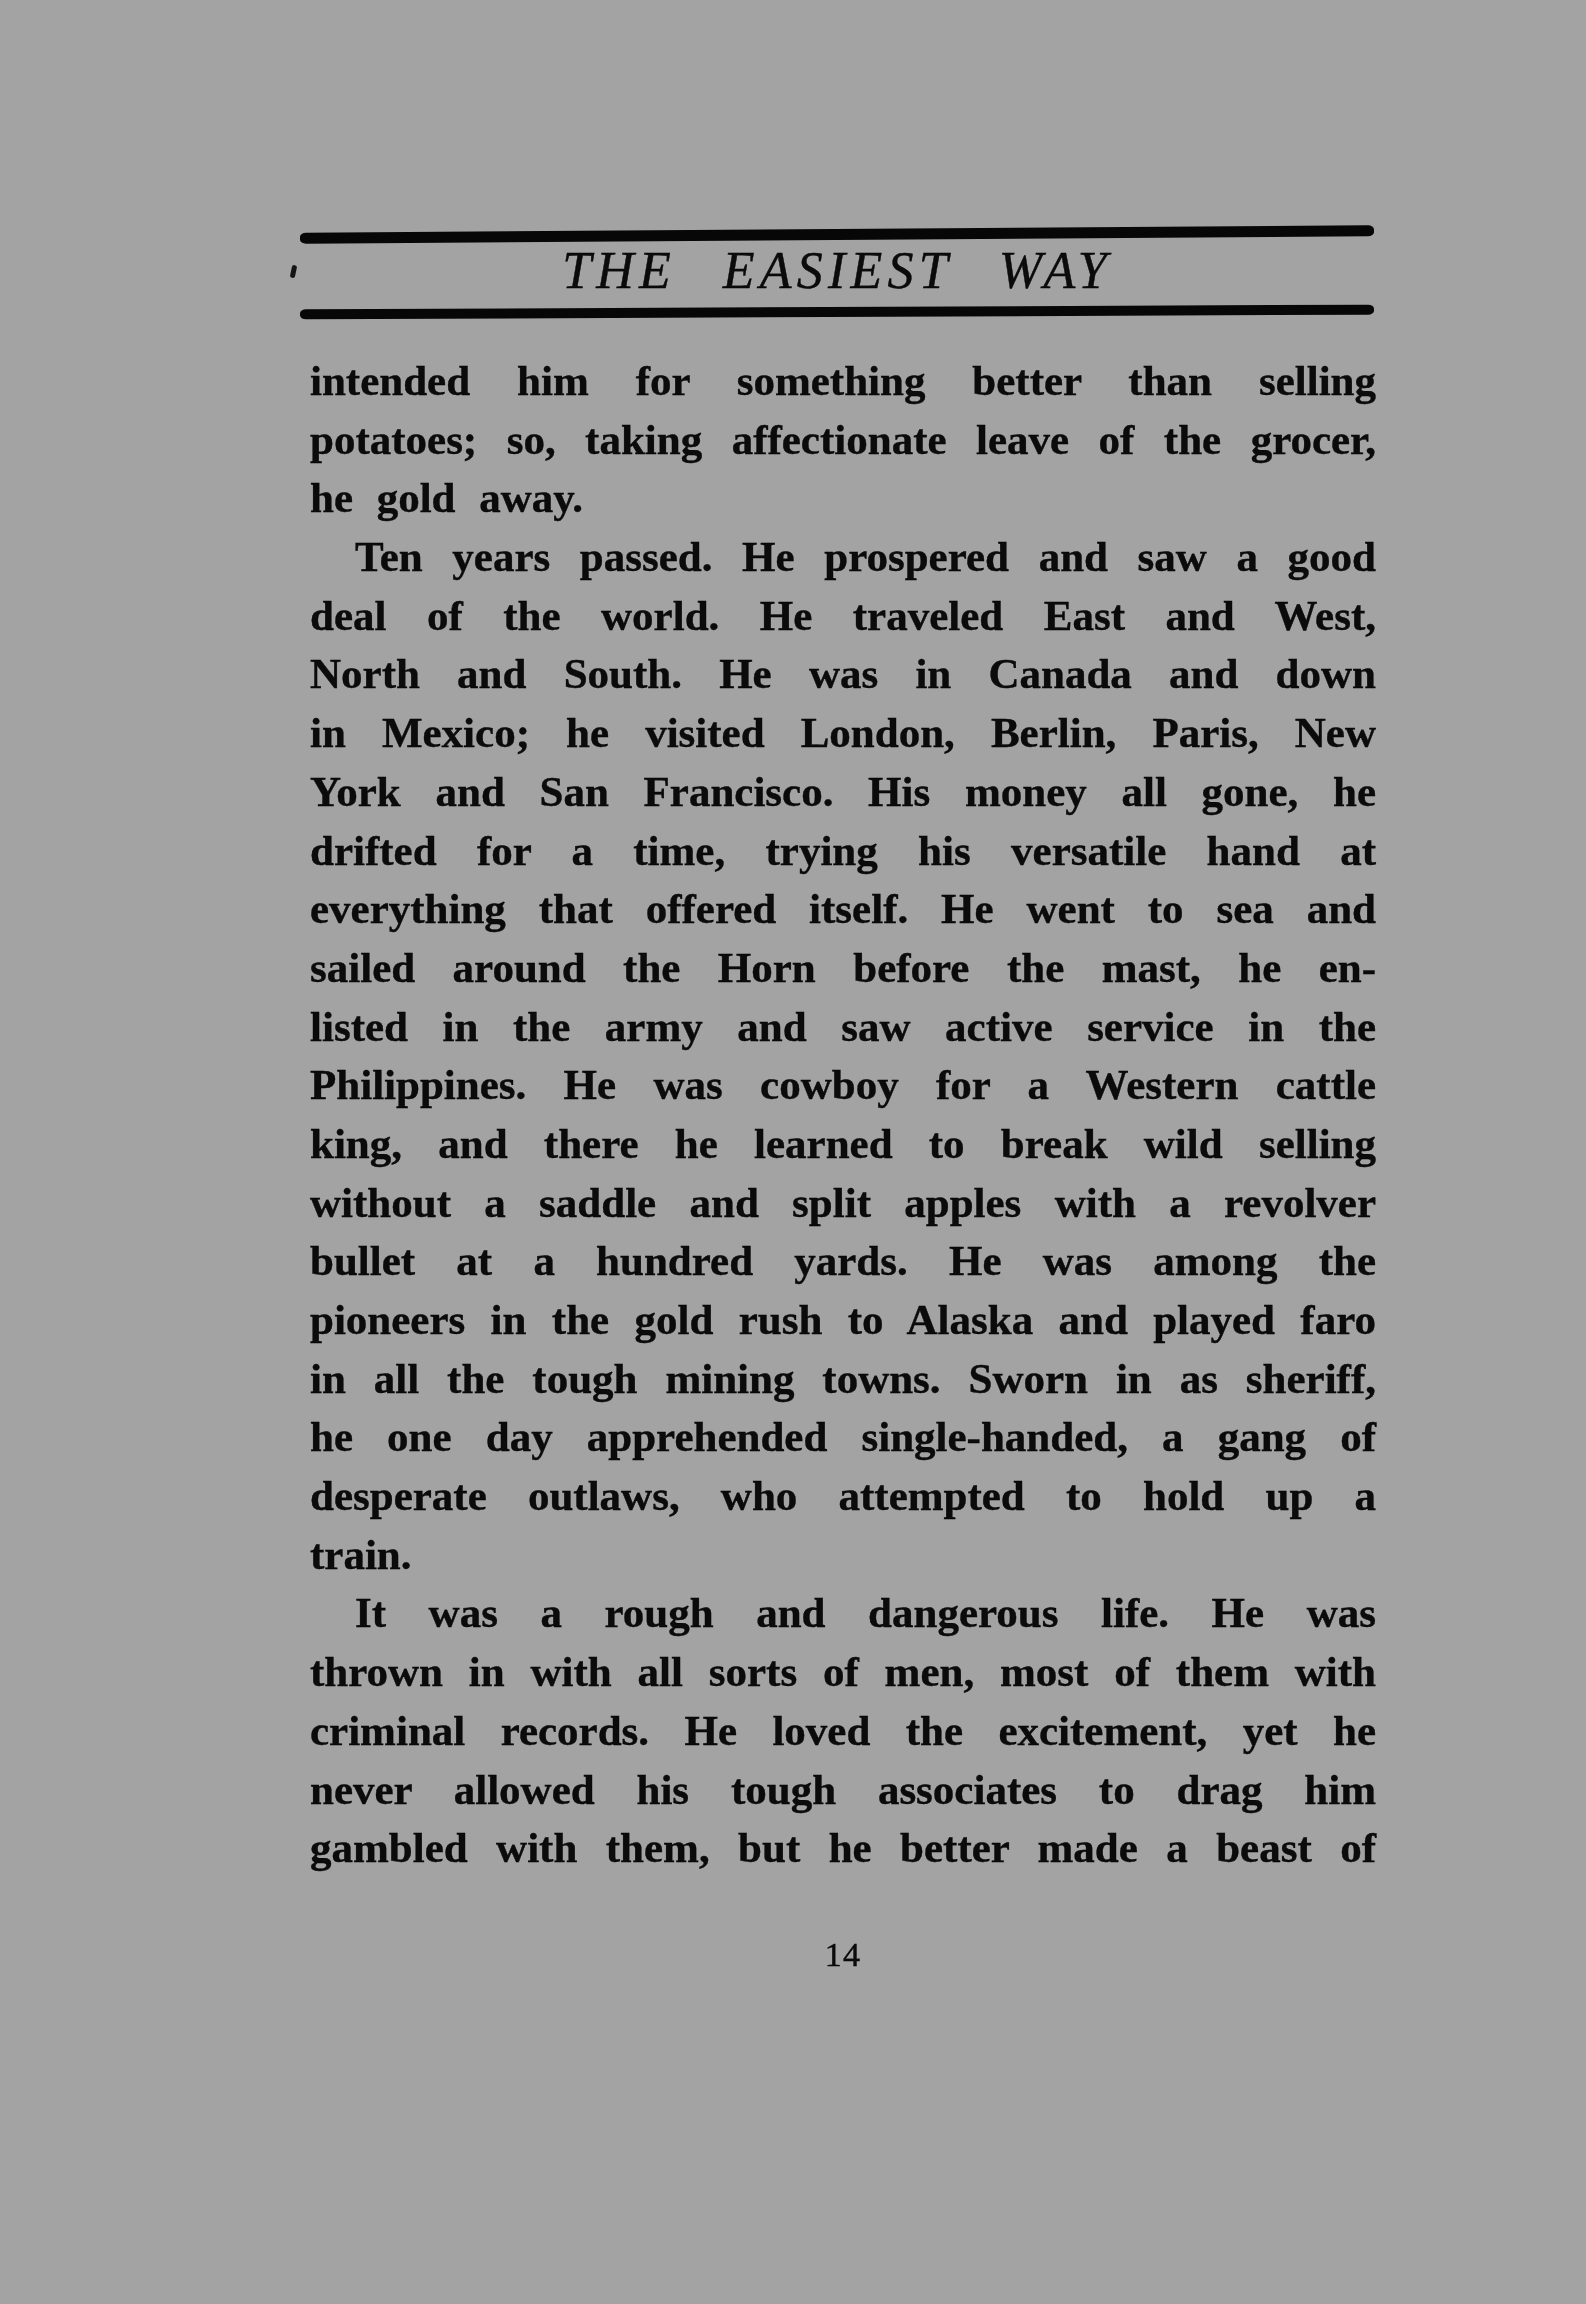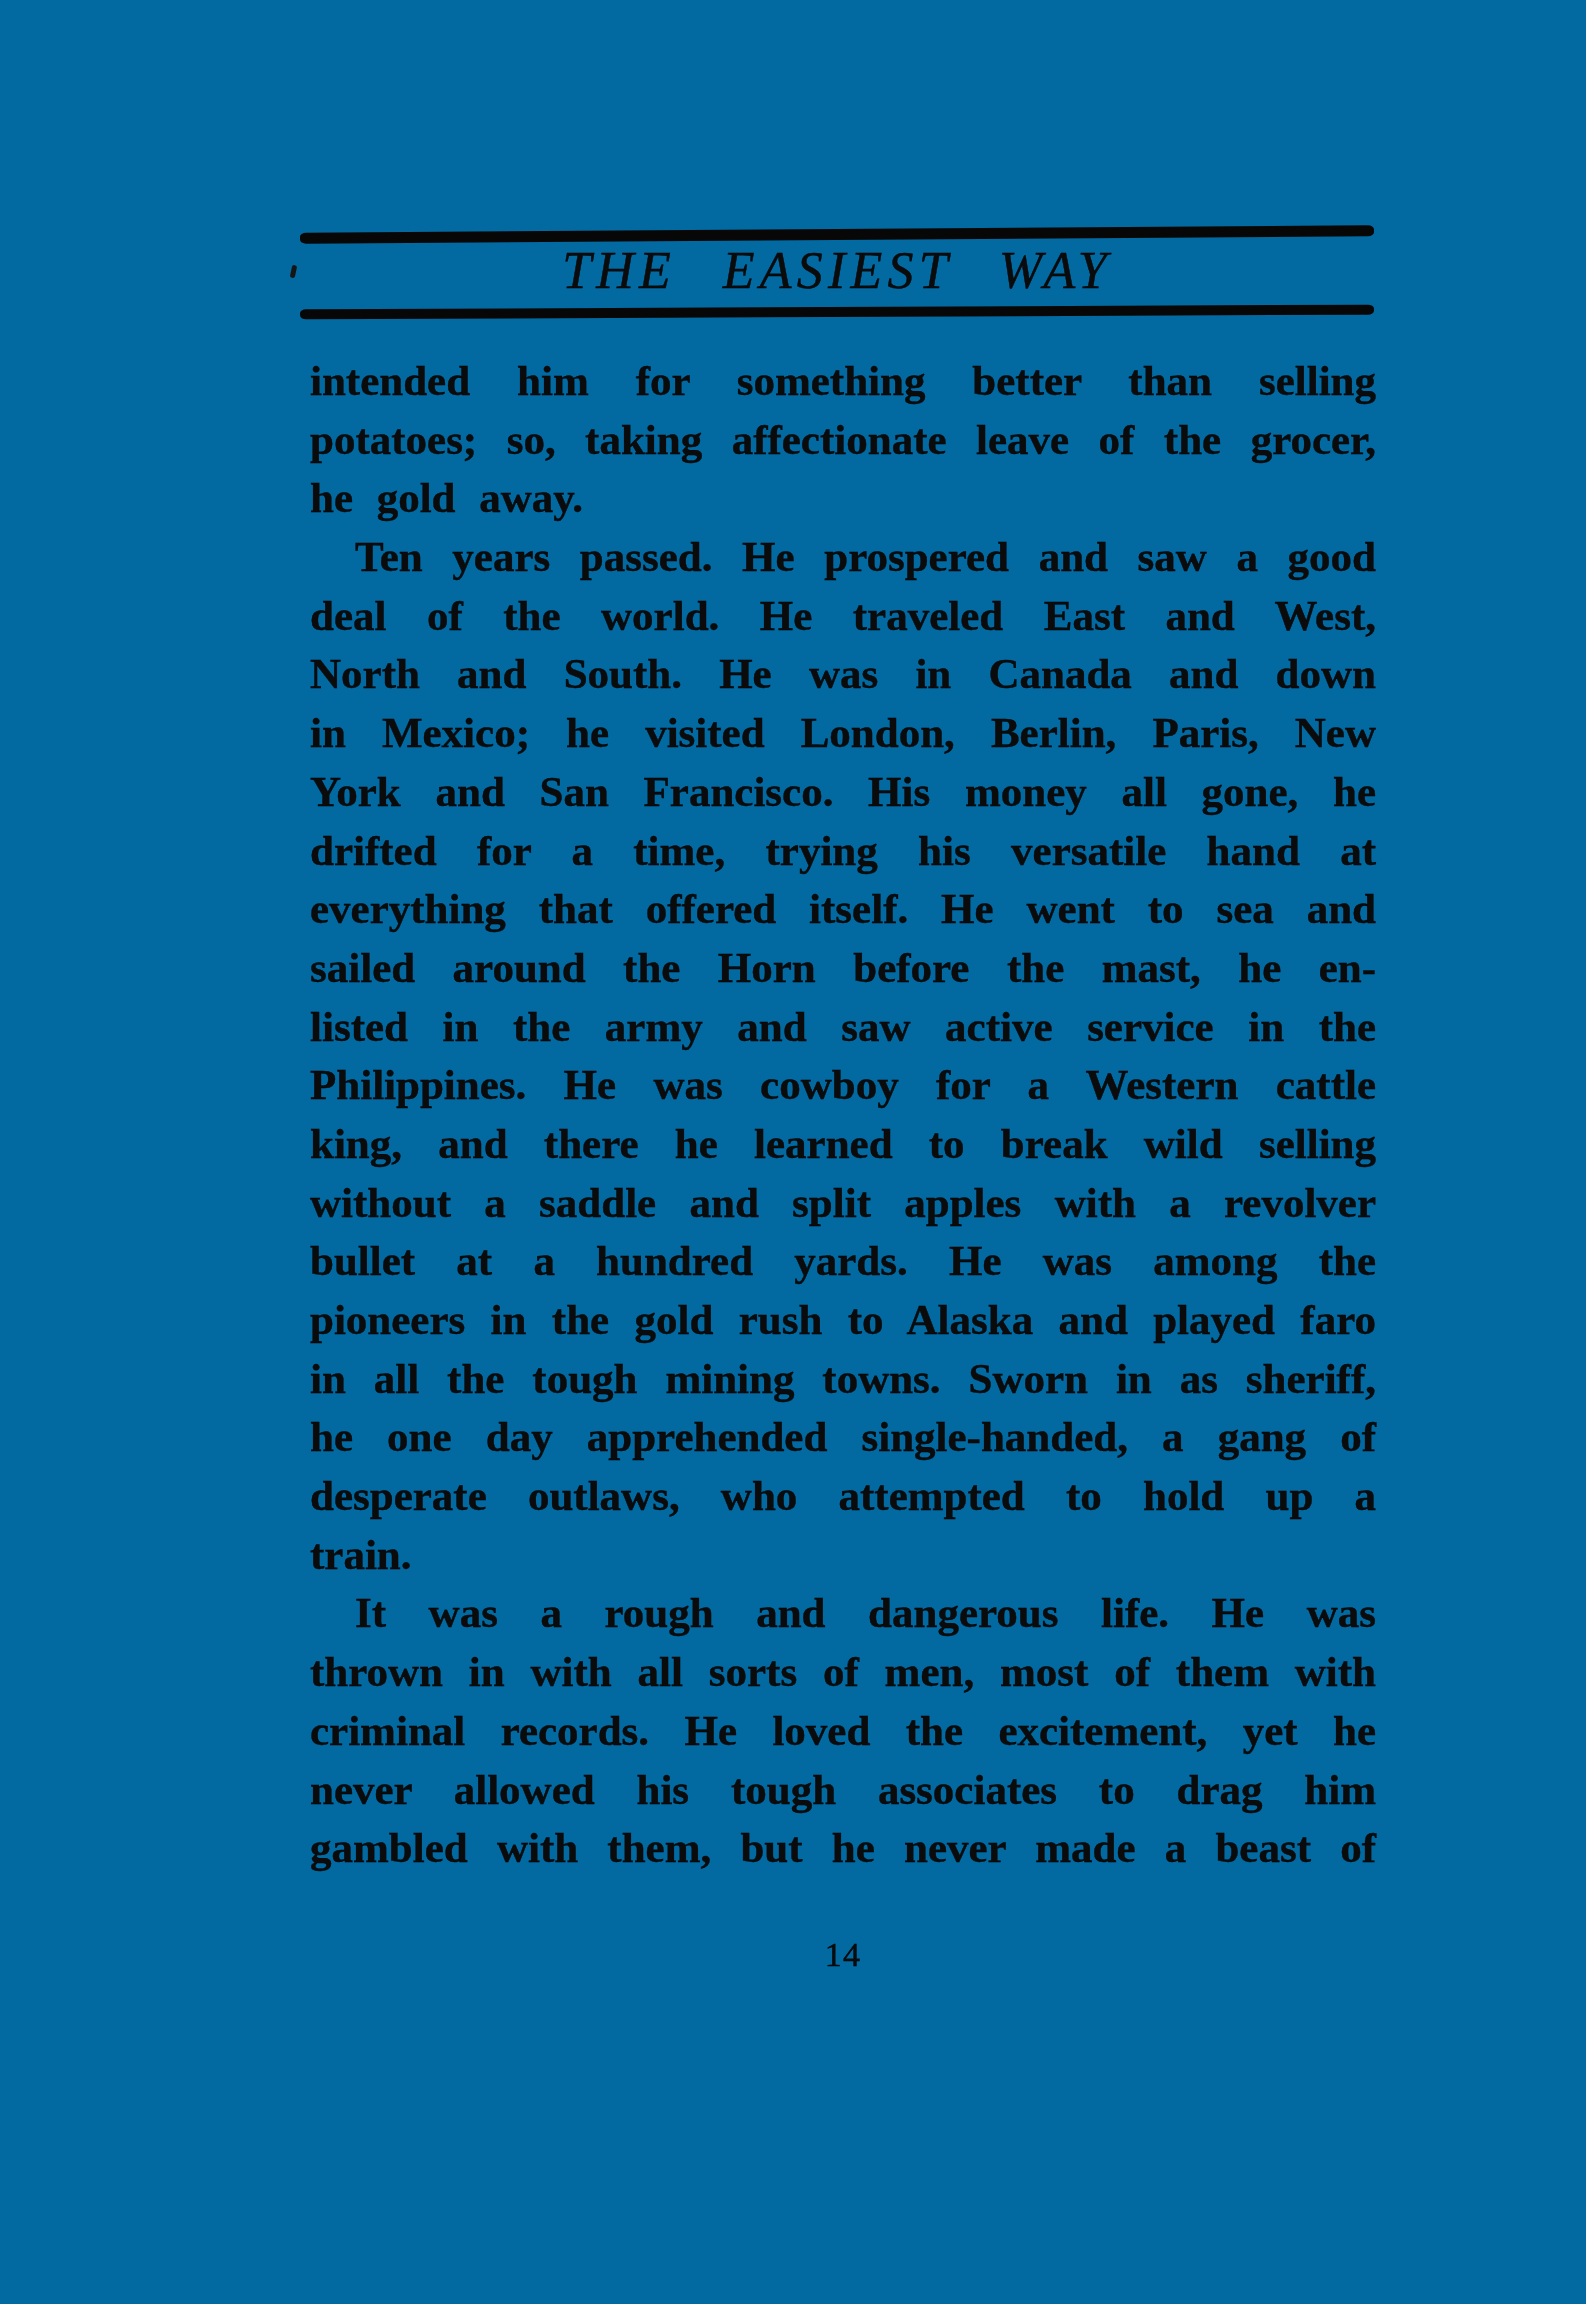--- a/index.html
+++ b/index.html
@@ -4,21 +4,21 @@
 <style>
   html, body {
     margin: 0;
     padding: 0;
     background: #ffffff;
   }
   .page {
     position: relative;
     width: 1586px;
     height: 2304px;
-    background: #0369a1;
+    background: #a3a3a3;
     color: #0b0b0b;
     font-family: "Liberation Serif", "DejaVu Serif", serif;
     overflow: hidden;
   }
   
   .rule {
     position: absolute;
     left: 300px;
     width: 1074px;
     background: #070707;
@@ -132,19 +132,19 @@
         <div class="line">in all the tough mining towns. Sworn in as sheriff,</div>
         <div class="line">he one day apprehended single-handed, a gang of</div>
         <div class="line">desperate outlaws, who attempted to hold up a</div>
         <div class="line para-end">train.</div>
       </div>
       <div>
         <div class="line indent">It was a rough and dangerous life. He was</div>
         <div class="line">thrown in with all sorts of men, most of them with</div>
         <div class="line">criminal records. He loved the excitement, yet he</div>
         <div class="line">never allowed his tough associates to drag him</div>
-        <div class="line">gambled with them, but he never made a beast of</div>
+        <div class="line">gambled with them, but he better made a beast of</div>
       </div>
     </div>
 
   <div class="folio">14</div>
 
 </div>
 
 </body></html>

